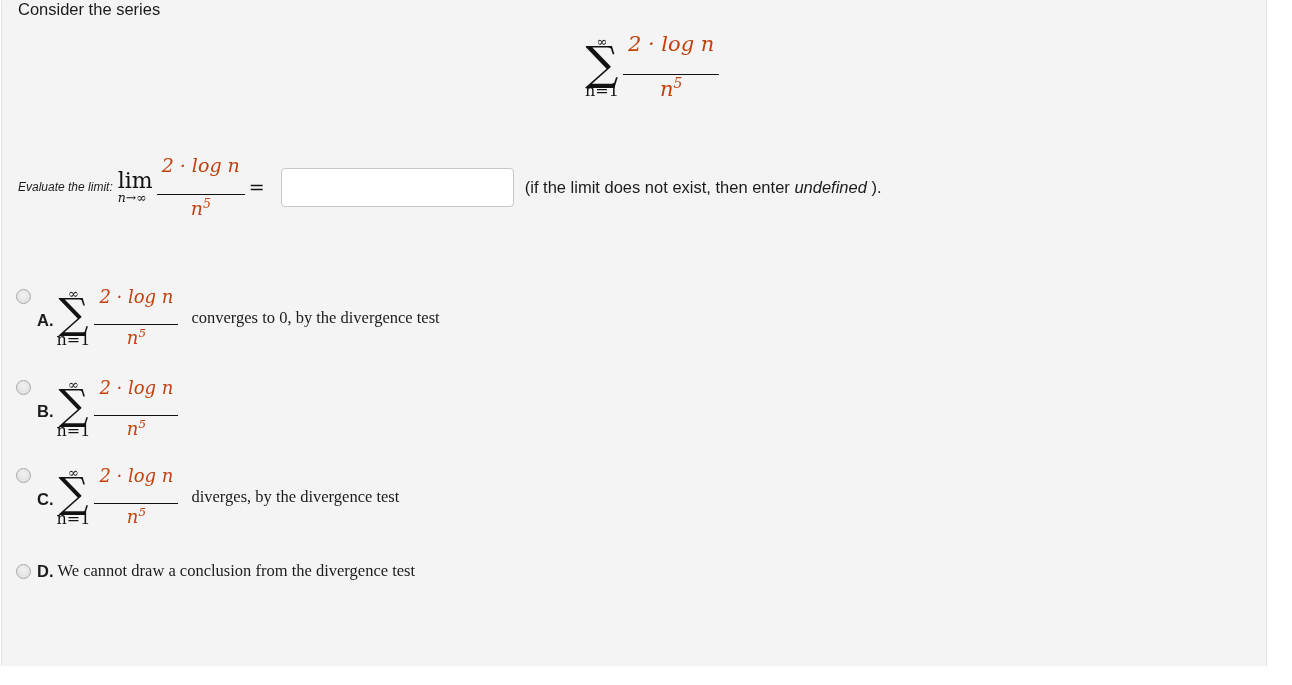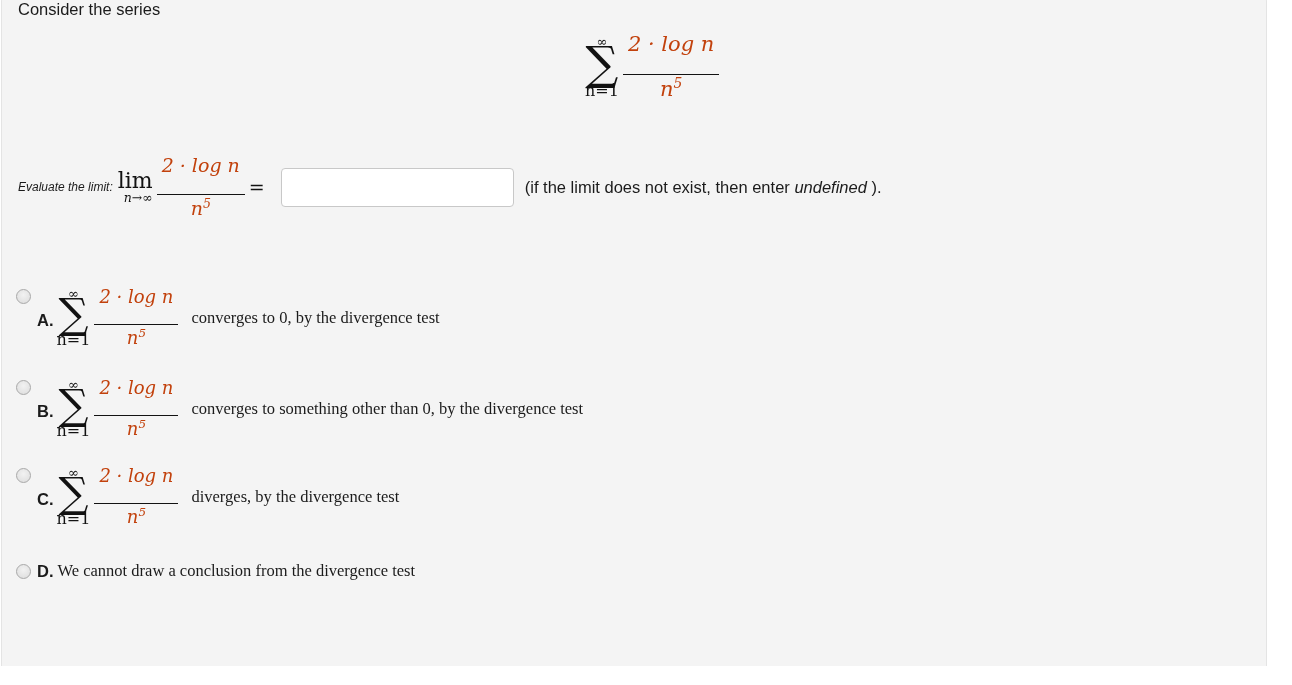--- a/index.html
+++ b/index.html
@@ -128,21 +128,21 @@
   sup.exp {
     font-size: 0.66em;
     vertical-align: super;
     line-height: 0;
     font-style: italic;
   }
 
   
   .limop {
     display: inline-block;
-    text-align: right;
+    text-align: left;
     vertical-align: middle;
     font-family: "DejaVu Serif", "Liberation Serif", serif;
     color: #121212;
   }
   .limop .op {
     display: block;
     font-size: 22px;
     line-height: 1.05;
   }
   .limop .below {
@@ -323,21 +323,20 @@
         <span class="choice-letter">B.</span>
         <span class="sum">
           <span class="sup">∞</span>
           <span class="glyph">∑</span>
           <span class="sub">n=1</span>
         </span>
         <span class="frac small math">
           <span class="num mi">2 · log n</span>
           <span class="den"><span class="mi">n</span><sup class="exp">5</sup></span>
         </span>
-        <span class="choice-text">converges to something other than 0, by the divergence test</span>
       </div>
 
       <div class="choice choice-c">
         <span class="radio"></span>
         <span class="choice-letter">C.</span>
         <span class="sum">
           <span class="sup">∞</span>
           <span class="glyph">∑</span>
           <span class="sub">n=1</span>
         </span>

